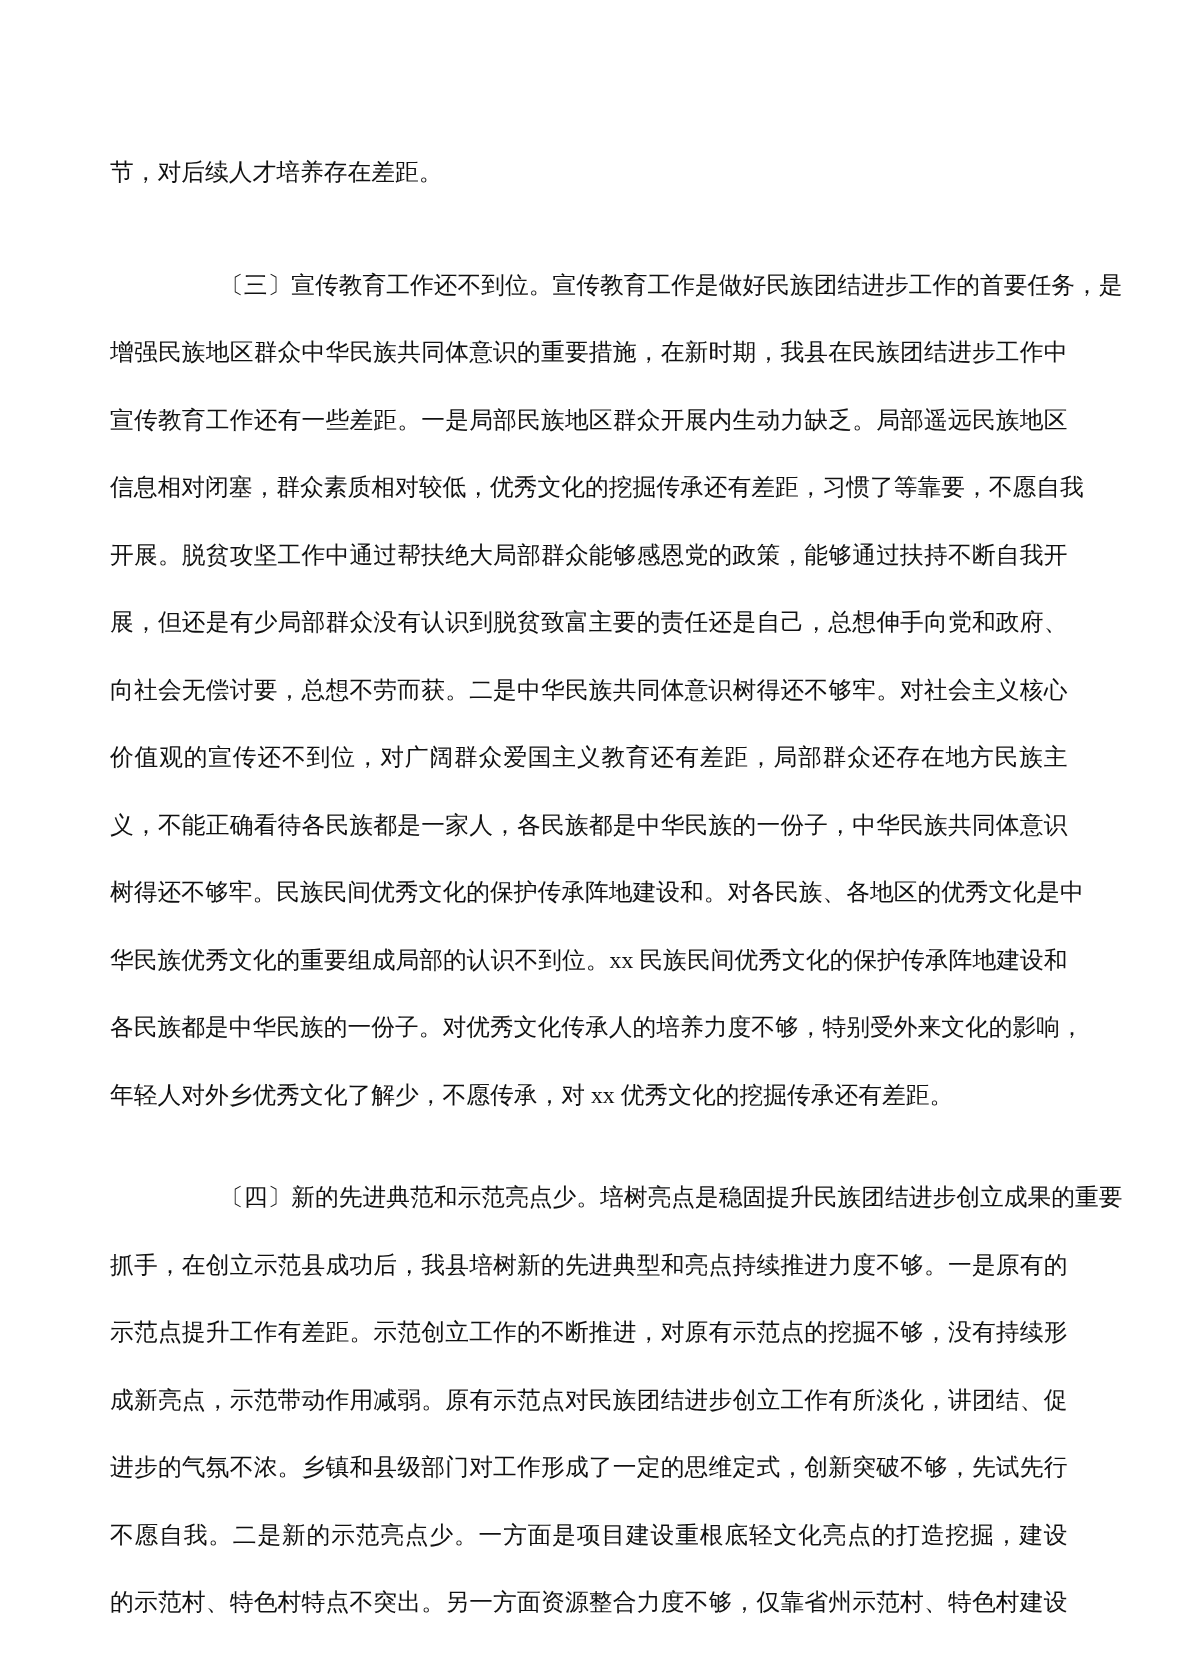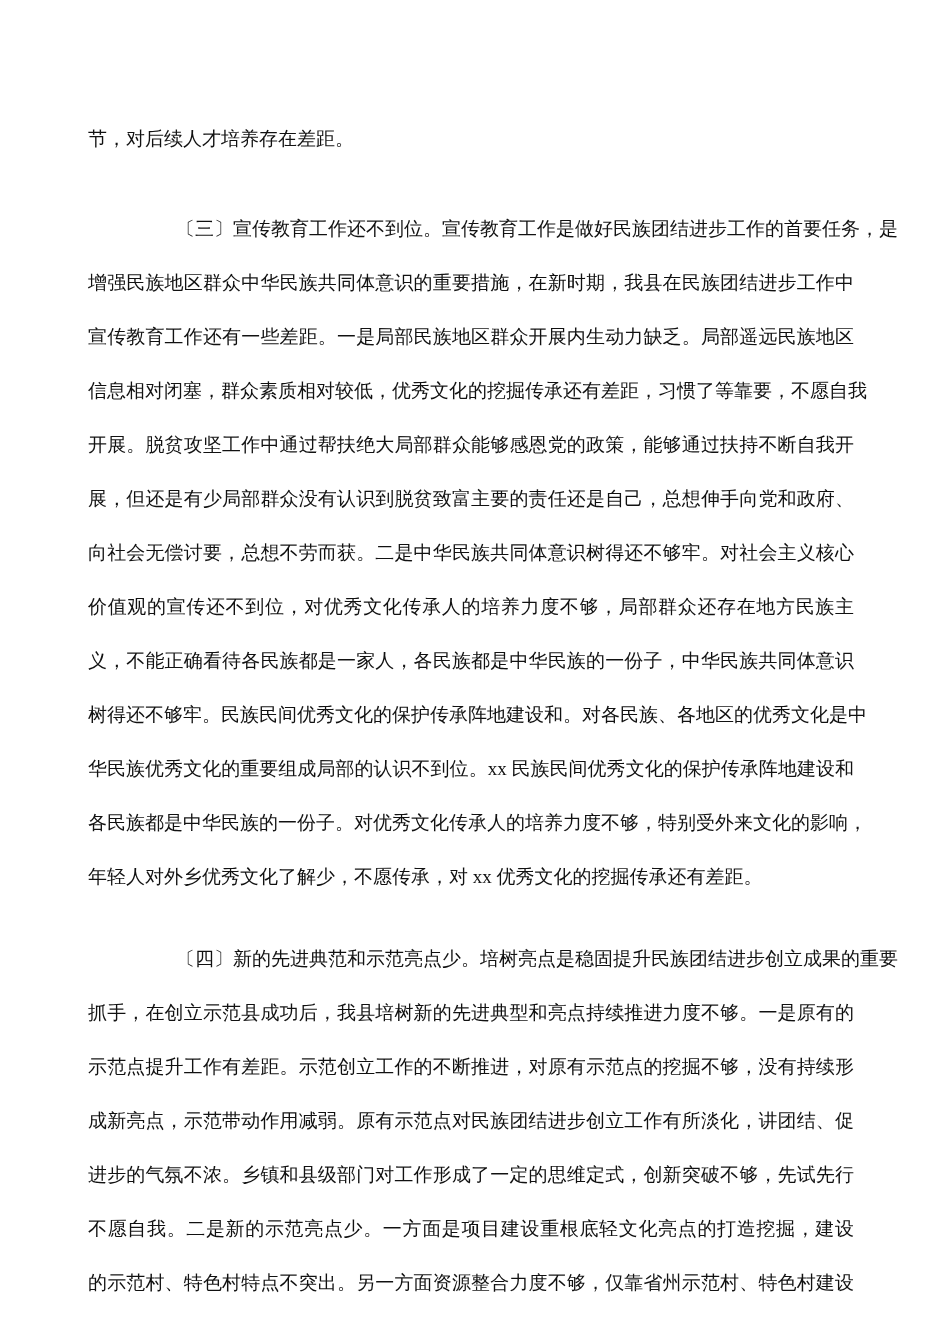--- a/index.html
+++ b/index.html
@@ -18,21 +18,21 @@
 
   <div class="line last" style="top:124px">节，对后续人才培养存在差距。</div>
 
   <div class="line indent" style="top:214px">〔三〕宣传教育工作还不到位。宣传教育工作是做好民族团结进步工作的首要任务，是</div>
   <div class="line" style="top:268px">增强民族地区群众中华民族共同体意识的重要措施，在新时期，我县在民族团结进步工作中</div>
   <div class="line" style="top:322px">宣传教育工作还有一些差距。一是局部民族地区群众开展内生动力缺乏。局部遥远民族地区</div>
   <div class="line" style="top:376px">信息相对闭塞，群众素质相对较低，优秀文化的挖掘传承还有差距，习惯了等靠要，不愿自我</div>
   <div class="line" style="top:430px">开展。脱贫攻坚工作中通过帮扶绝大局部群众能够感恩党的政策，能够通过扶持不断自我开</div>
   <div class="line" style="top:484px">展，但还是有少局部群众没有认识到脱贫致富主要的责任还是自己，总想伸手向党和政府、</div>
   <div class="line" style="top:538px">向社会无偿讨要，总想不劳而获。二是中华民族共同体意识树得还不够牢。对社会主义核心</div>
-  <div class="line" style="top:592px">价值观的宣传还不到位，对优秀文化传承人的培养力度不够，局部群众还存在地方民族主</div>
+  <div class="line" style="top:592px">价值观的宣传还不到位，对广阔群众爱国主义教育还有差距，局部群众还存在地方民族主</div>
   <div class="line" style="top:646px">义，不能正确看待各民族都是一家人，各民族都是中华民族的一份子，中华民族共同体意识</div>
   <div class="line" style="top:700px">树得还不够牢。民族民间优秀文化的保护传承阵地建设和。对各民族、各地区的优秀文化是中</div>
   <div class="line" style="top:754px">华民族优秀文化的重要组成局部的认识不到位。xx 民族民间优秀文化的保护传承阵地建设和</div>
   <div class="line" style="top:808px">各民族都是中华民族的一份子。对优秀文化传承人的培养力度不够，特别受外来文化的影响，</div>
   <div class="line last" style="top:862px">年轻人对外乡优秀文化了解少，不愿传承，对 xx 优秀文化的挖掘传承还有差距。</div>
 
   <div class="line indent" style="top:944px">〔四〕新的先进典范和示范亮点少。培树亮点是稳固提升民族团结进步创立成果的重要</div>
   <div class="line" style="top:998px">抓手，在创立示范县成功后，我县培树新的先进典型和亮点持续推进力度不够。一是原有的</div>
   <div class="line" style="top:1052px">示范点提升工作有差距。示范创立工作的不断推进，对原有示范点的挖掘不够，没有持续形</div>
   <div class="line" style="top:1106px">成新亮点，示范带动作用减弱。原有示范点对民族团结进步创立工作有所淡化，讲团结、促</div>

